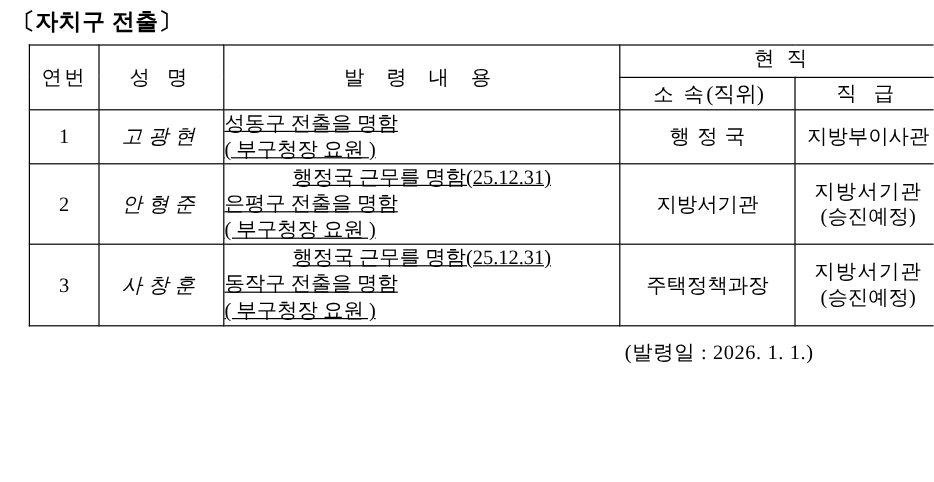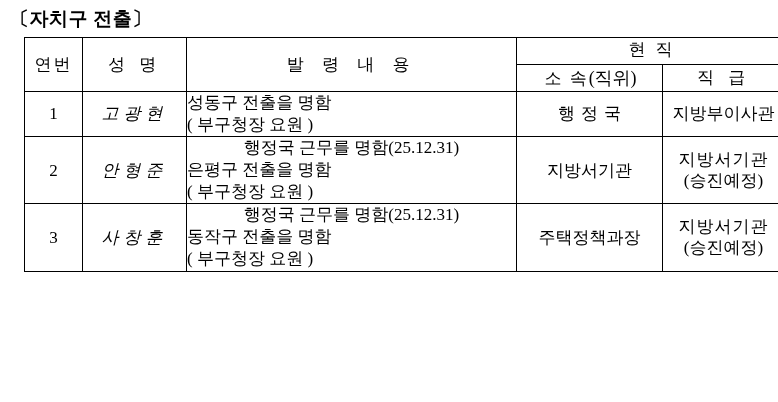--- a/index.html
+++ b/index.html
@@ -83,20 +83,21 @@
     font-weight: bold;
     font-size: 19px;
     letter-spacing: 5px;
     padding-left: 5px;
     font-style: italic;
   }
   td.order-cell {
     text-align: left;
     padding: 3px 6px 4px 6px;
     font-size: 17px;
+    text-decoration: underline;
   }
   .order-line {
     display: block;
     white-space: nowrap;
     line-height: 1.3;
   }
   .order-line.justify {
     display: flex;
     justify-content: space-between;
     padding-right: 22px;
@@ -196,14 +197,15 @@
         <td class="dept-cell">주택정책과장</td>
         <td class="rank-cell">
           <span class="rank-line sp">지방서기관</span>
           <span class="rank-line">(승진예정)</span>
         </td>
       </tr>
 
     </tbody>
   </table>
 
+  <div class="footer-note">(발령일 : 2026. 1. 1.)</div>
 
 </div>
 
 </body></html>

